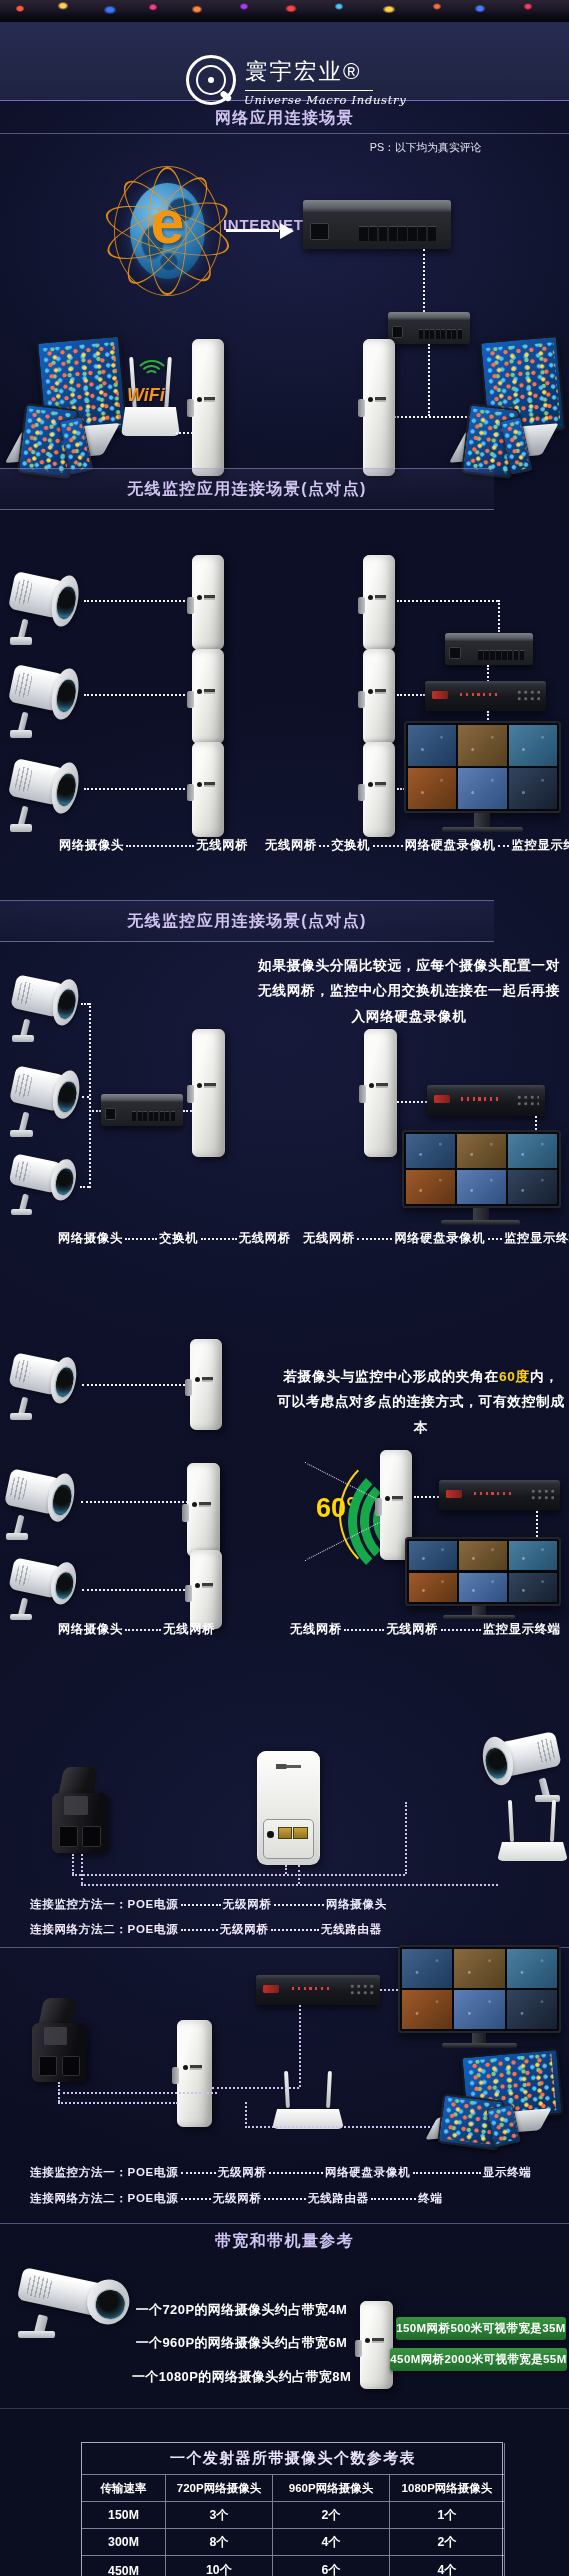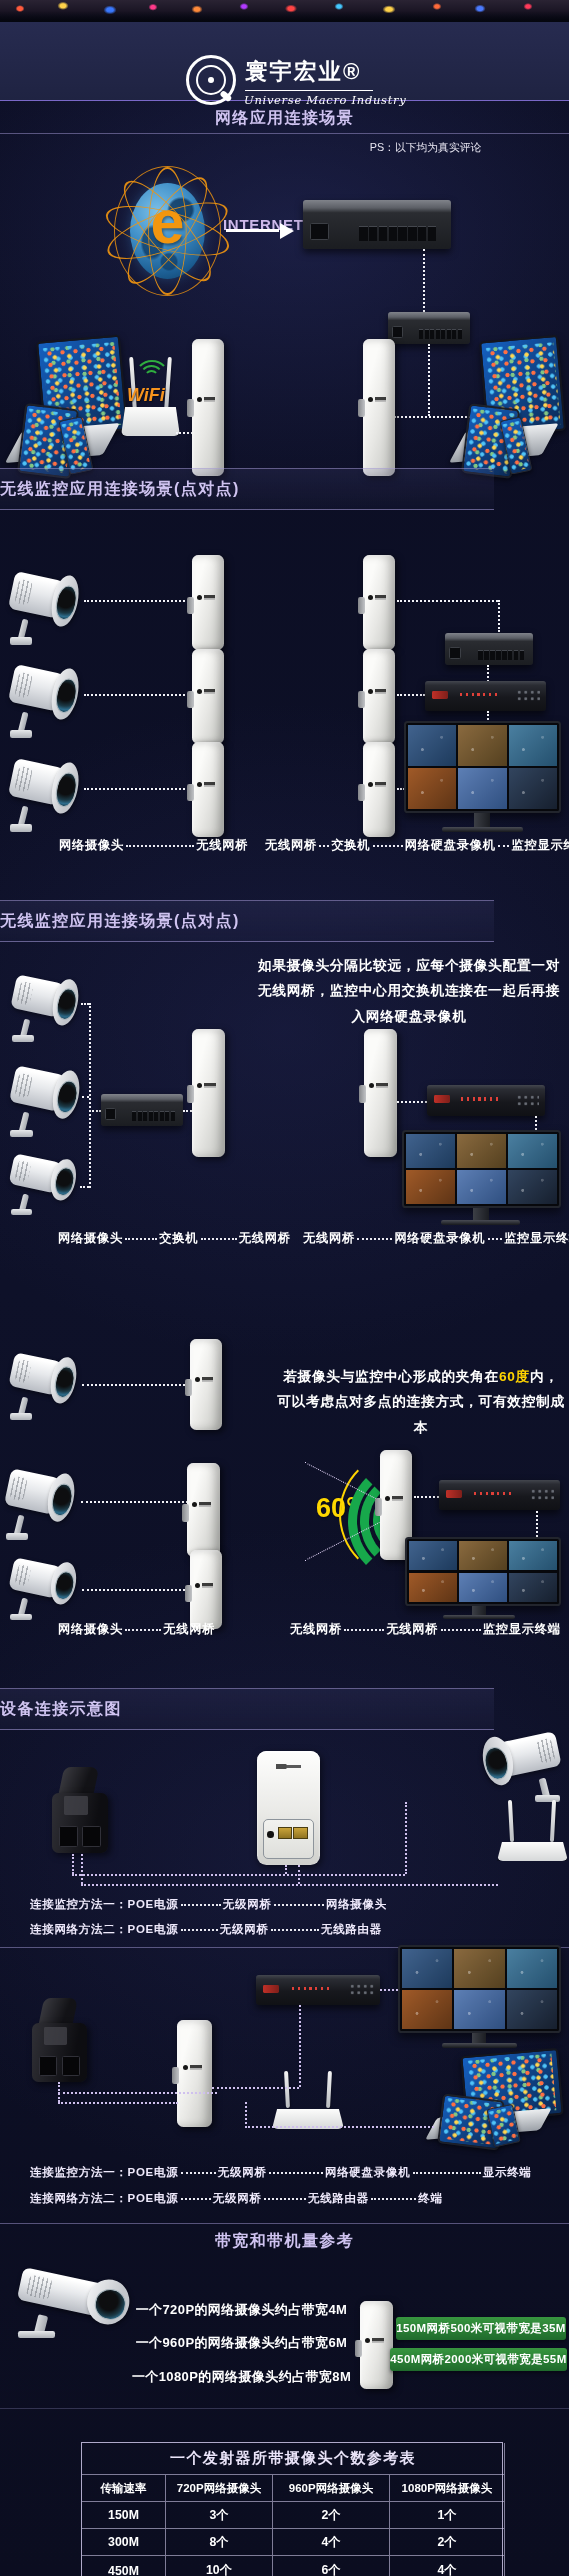--- a/index.html
+++ b/index.html
@@ -31,27 +31,27 @@
       radial-gradient(6.5px 5px at 528px 6.5px,#ff3a5a 35%,transparent 70%),
       linear-gradient(180deg,#2a2333 0%,#191423 55%,#0b0d20 100%);}
   .hdr{position:absolute;left:0;top:21.6px;width:569px;height:78px;
     background:linear-gradient(180deg,#272b50 0%,#1f2342 100%);
     border-bottom:1.4px solid #7a68c8;}
   .logoring{position:absolute;left:186px;top:33px;width:50px;height:50px;}
   .logoring .r1{position:absolute;inset:0;border:3.6px solid #fff;border-radius:50%;}
   .logoring .r2{position:absolute;inset:10px;border:2.9px solid #fff;border-radius:50%;}
   .logoring .r3{position:absolute;left:22.3px;top:22.3px;width:5.8px;height:5.8px;border-radius:50%;background:#fff;}
   .logoring .r4{position:absolute;right:4.3px;bottom:5.8px;width:11.5px;height:5.8px;background:#fff;border-radius:2.9px;transform:rotate(40deg);}
-  .brandcn{position:absolute;left:245px;top:35px;font-size:22.3px;font-weight:bold;color:#fff;letter-spacing:2.2px;}
+  .brandcn{position:absolute;left:245px;top:35px;font-size:22.3px;font-weight:normal;color:#fff;letter-spacing:2.2px;}
   .brandline{position:absolute;left:245px;top:68px;width:128px;height:1.4px;background:#fff;}
   .branden{position:absolute;left:244px;top:71px;font-family:"DejaVu Serif",serif;font-style:italic;font-size:11.5px;color:#fff;letter-spacing:0.7px;}
   
   .t1{position:absolute;left:0;width:569px;text-align:center;font-size:16px;font-weight:bold;color:#cfc3f0;letter-spacing:1.4px;}
   .hr{position:absolute;left:0;width:569px;height:0.7px;background:rgba(162,152,212,.5);}
-  .band{position:absolute;left:0;width:494px;height:40px;display:flex;align-items:center;justify-content:flex-start;
+  .band{position:absolute;left:0;width:494px;height:40px;display:flex;align-items:center;justify-content:center;
     background:linear-gradient(180deg,rgba(90,90,152,.16),rgba(90,90,152,.05));
     border-top:0.7px solid rgba(162,152,212,.55);border-bottom:0.7px solid rgba(162,152,212,.55);}
   .band h2{margin:0;font-size:16px;font-weight:bold;color:#cfc3f0;letter-spacing:1.4px;}
   .ps{position:absolute;left:332px;top:141px;width:187px;text-align:center;font-size:10.8px;color:#e8e6f2;}
   .note{position:absolute;color:#fff;font-weight:bold;font-size:13.7px;line-height:1.85;text-align:center;letter-spacing:0.7px;}
   .note .hl{color:#ffd400;}
   
   .dw-h{position:absolute;height:0;border-top:2.2px dotted #f2f2f8;}
   .dw-v{position:absolute;width:0;border-left:2.2px dotted #f2f2f8;}
   .dl-h{position:absolute;height:0;border-top:2.2px dotted #cfc0ee;}
@@ -552,23 +552,20 @@
     <span>无线网桥</span>
   </div>
   <div class="caprow" style="left:290px;top:1621px">
     <span>无线网桥</span>
       <i class="leader" style="width:40px"></i>
     <span>无线网桥</span>
       <i class="leader" style="width:40px"></i>
     <span>监控显示终端</span>
   </div>
 
-  <div class="band" style="top:1688px">
-    <h2>设备连接示意图</h2>
-  </div>
 
   <div class="poe" style="left:52px;top:1767px;width:56px;height:86px">
     <i class="head"></i>
       <i class="pbody"></i>
       <i class="plabel"></i>
     <div class="pports">
         <i></i>
         <i></i>
       </div>
   </div>

